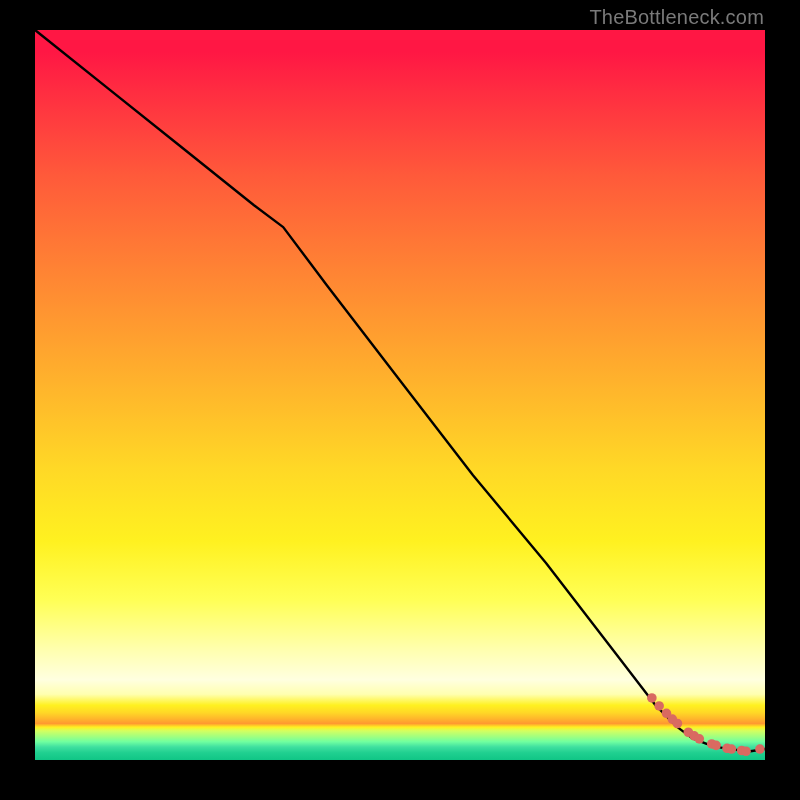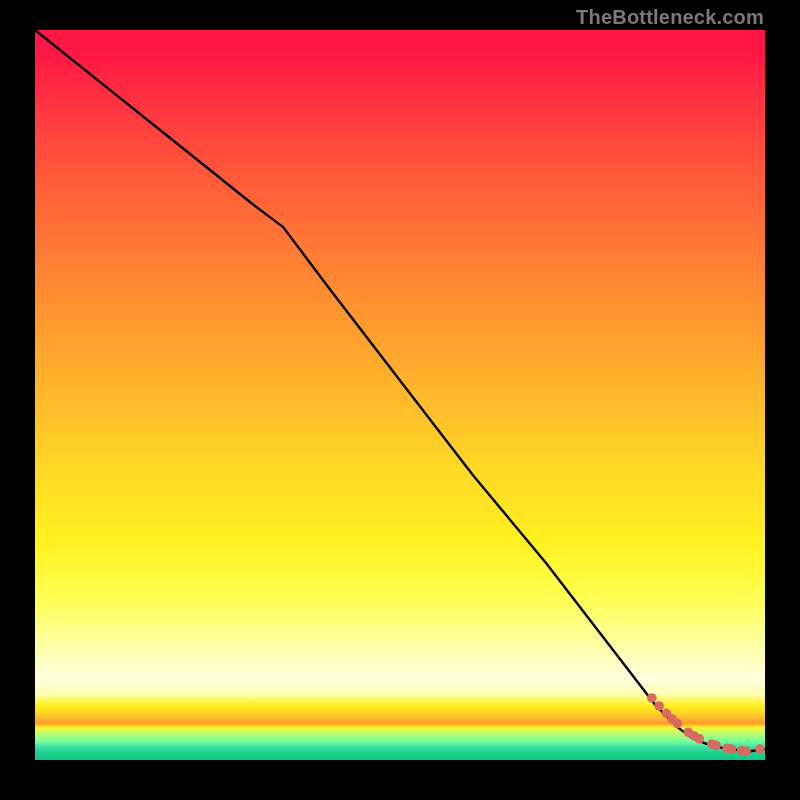--- a/index.html
+++ b/index.html
@@ -45,21 +45,21 @@
       #20d090 99%,
       #10c585 100%
     );
   }
   .watermark {
     position: absolute;
     top: 6px;
     right: 36px;
     color: #7a7a7a;
     font-size: 20px;
-    font-weight: 700;
+    font-weight: 400;
     letter-spacing: 0.2px;
   }
   svg.overlay {
     position: absolute;
     left: 35px;
     top: 30px;
     width: 730px;
     height: 730px;
     overflow: visible;
   }

